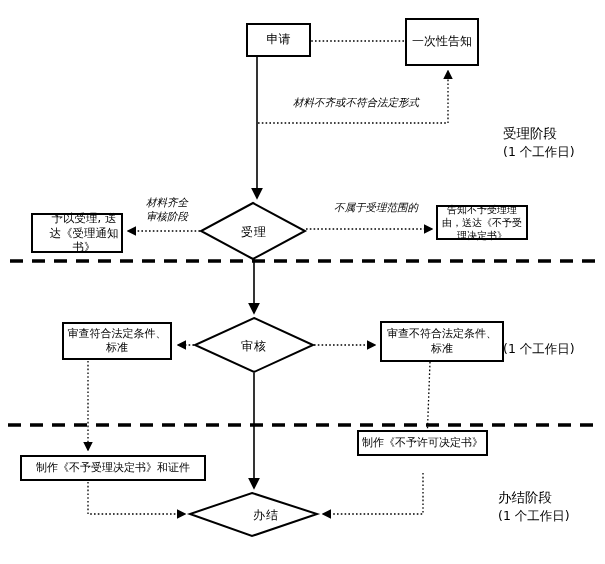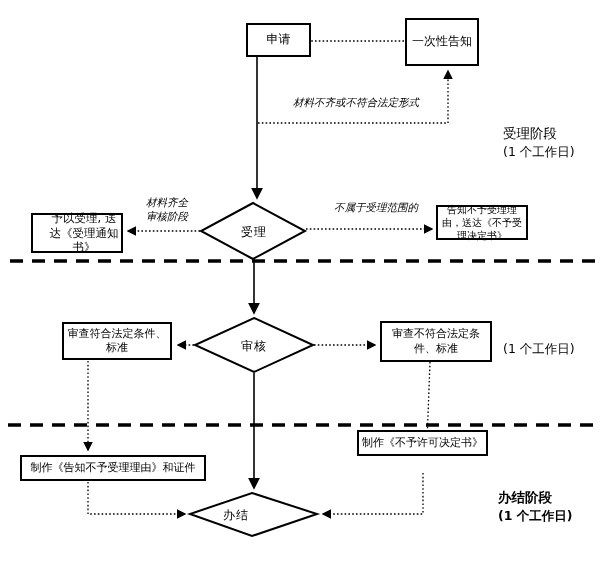--- a/index.html
+++ b/index.html
@@ -65,46 +65,46 @@
   <div class="node big" style="left:246px;top:23px;width:65px;height:34px;">申请</div>
 
   <div class="node big" style="left:405px;top:18px;width:74px;height:48px;">一次性告知</div>
 
   <div class="node" style="left:31px;top:213px;width:92px;height:40px;font-size:11.5px;padding-left:16px;">予以受理, 送达《受理通知书》</div>
 
   <div class="node" style="left:62px;top:322px;width:110px;height:38px;">审查符合法定条件、标准</div>
 
   <div class="node" style="left:436px;top:205px;width:92px;height:35px;font-size:10px;">告知不予受理理由，送达《不予受理决定书》</div>
 
-  <div class="node" style="left:380px;top:321px;width:112px;height:41px;">审查不符合法定条件、标准</div>
+  <div class="node" style="left:380px;top:321px;width:124px;height:41px;">审查不符合法定条件、标准</div>
 
-  <div class="node" style="left:20px;top:455px;width:186px;height:26px;white-space:nowrap;">制作《告知不予受理理由》和证件</div>
+  <div class="node" style="left:20px;top:455px;width:186px;height:26px;white-space:nowrap;">制作《不予受理决定书》和证件</div>
 
   <div class="node" style="left:357px;top:430px;width:131px;height:26px;white-space:nowrap;">制作《不予许可决定书》</div>
 
   <div class="dlabel" style="left:228px;top:224px;width:52px;">受理</div>
   <div class="dlabel" style="left:228px;top:338px;width:52px;">审核</div>
-  <div class="dlabel" style="left:210px;top:507px;width:52px;">办结</div>
+  <div class="dlabel" style="left:240px;top:507px;width:52px;">办结</div>
 
   <div class="elabel" style="left:281px;top:95px;width:150px;">材料不齐或不符合法定形式</div>
 
   <div class="elabel" style="left:127px;top:195px;width:80px;">
     <span style="display:block">材料齐全</span>
     <span style="display:block">审核阶段</span>
   </div>
 
   <div class="elabel" style="left:316px;top:200px;width:120px;">不属于受理范围的</div>
 
   <div class="stage-label" style="left:503px;top:123px;width:100px;">
     <span class="l1">受理阶段</span>
     <span class="l2">(1 个工作日)</span>
   </div>
 
   <div class="stage-label" style="left:503px;top:340px;width:100px;">
     <span class="l2">(1 个工作日)</span>
   </div>
 
-  <div class="stage-label" style="left:498px;top:487px;width:104px;font-weight:bold;">
+  <div class="stage-label" style="left:498px;top:487px;width:104px;">
     <span class="l1">办结阶段</span>
     <span class="l2">(1 个工作日)</span>
   </div>
 
 </div>
 
 </body></html>

